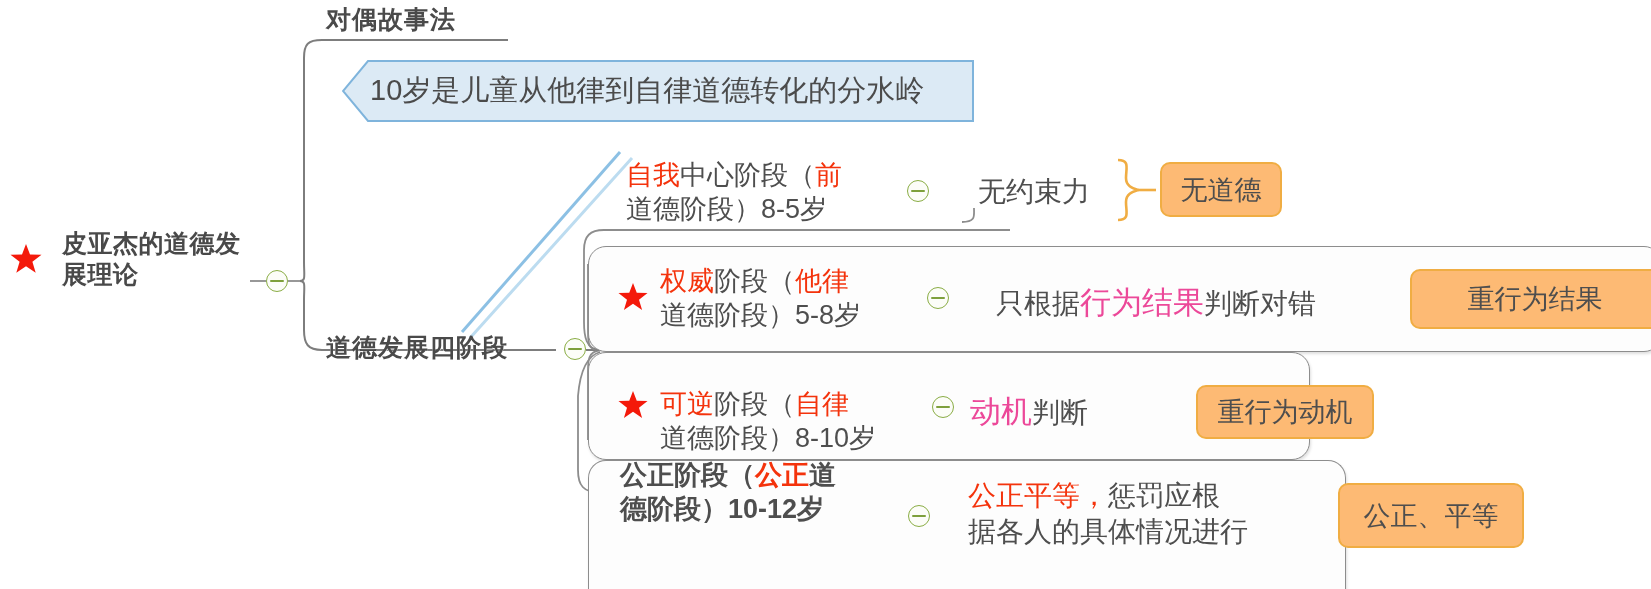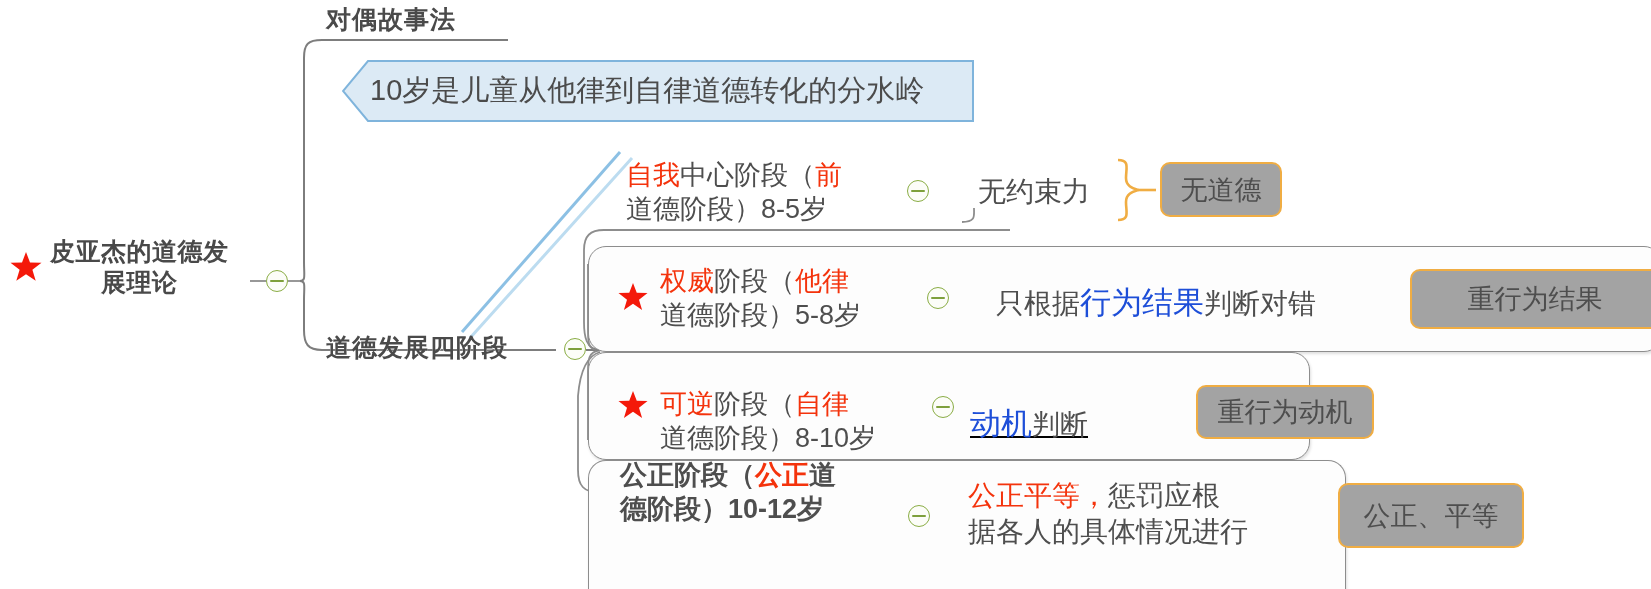--- a/index.html
+++ b/index.html
@@ -14,22 +14,22 @@
   svg.lines{position:absolute;left:0;top:0;width:1651px;height:589px;pointer-events:none;}
 
   
   .node{position:absolute;box-sizing:border-box;}
   .txt{white-space:nowrap;line-height:1.22;}
   .gray{color:#4e4e4e;}
   .red{color:#f4330c;text-align:right;}
   .bold{font-weight:bold;}
 
   
-  #root-node{left:10px;top:232px;width:270px;height:70px;
-    display:flex;align-items:center;gap:8px;text-align:center;}
+  #root-node{left:10px;top:224px;width:270px;height:70px;
+    display:flex;align-items:center;gap:20px;}
   #root-node .label{font-size:25px;font-weight:bold;color:#494949;
     line-height:1.25;white-space:pre-line;letter-spacing:.5px;
     text-shadow:0 1px 0 rgba(255,255,255,.9);}
 
   
   .star{width:32px;height:32px;flex:0 0 32px;}
   .star.small{width:30px;height:30px;flex:0 0 30px;}
 
   
   #b-duiou{left:326px;top:4px;font-size:25px;font-weight:bold;color:#4a4a4a;
@@ -58,44 +58,44 @@
   .stage-title .l2{display:block;}
   .stage-detail{position:absolute;font-size:27px;line-height:1.26;}
 
   #t-ego{left:626px;top:158px;}
   #t-auth{left:660px;top:264px;}
   #t-rev{left:660px;top:387px;}
   #t-just{left:620px;top:458px;font-weight:bold;}
 
   #d-ego{left:978px;top:174px;font-size:28px;}
   #d-auth{left:996px;top:283px;font-size:28px;}
-  #d-rev{left:970px;top:404px;font-size:28px;text-decoration:underline;}
+  #d-rev{left:970px;top:392px;font-size:28px;}
   #d-just{left:968px;top:478px;font-size:28px;line-height:1.3;}
 
-  .bigred{font-size:31px;color:#1d4ed8;}
+  .bigred{font-size:31px;color:#ec4899;}
 
   
   #star-auth{position:absolute;left:618px;top:282px;}
   #star-rev{position:absolute;left:618px;top:390px;}
 
   
   .collapse{position:absolute;width:22px;height:22px;border:1.8px solid #8aad45;
     border-radius:50%;background:#fcfdf8;box-sizing:border-box;}
   .collapse::after{content:"";position:absolute;left:3px;top:9px;width:14px;height:2px;
     background:#7ea03c;border-radius:1px;}
   #c-root{left:266px;top:270px;}
   #c-sijie{left:564px;top:338px;}
   #c-ego{left:907px;top:180px;}
   #c-auth{left:927px;top:287px;}
   #c-rev{left:932px;top:396px;}
   #c-just{left:908px;top:505px;}
 
   
   .chip{position:absolute;border:2px solid #f0ad43;border-radius:10px;
-    background:#a3a3a3;display:flex;align-items:center;justify-content:center;
+    background:#fdba74;display:flex;align-items:center;justify-content:center;
     font-size:27px;color:#4e4e4e;box-sizing:border-box;white-space:nowrap;}
   #chip-1{left:1160px;top:162px;width:122px;height:55px;}
   #chip-2{left:1410px;top:269px;width:250px;height:60px;}
   #chip-3{left:1196px;top:385px;width:178px;height:54px;}
   #chip-4{left:1338px;top:483px;width:186px;height:65px;}
 </style>
 </head>
 <body>
 
 <div id="map">

